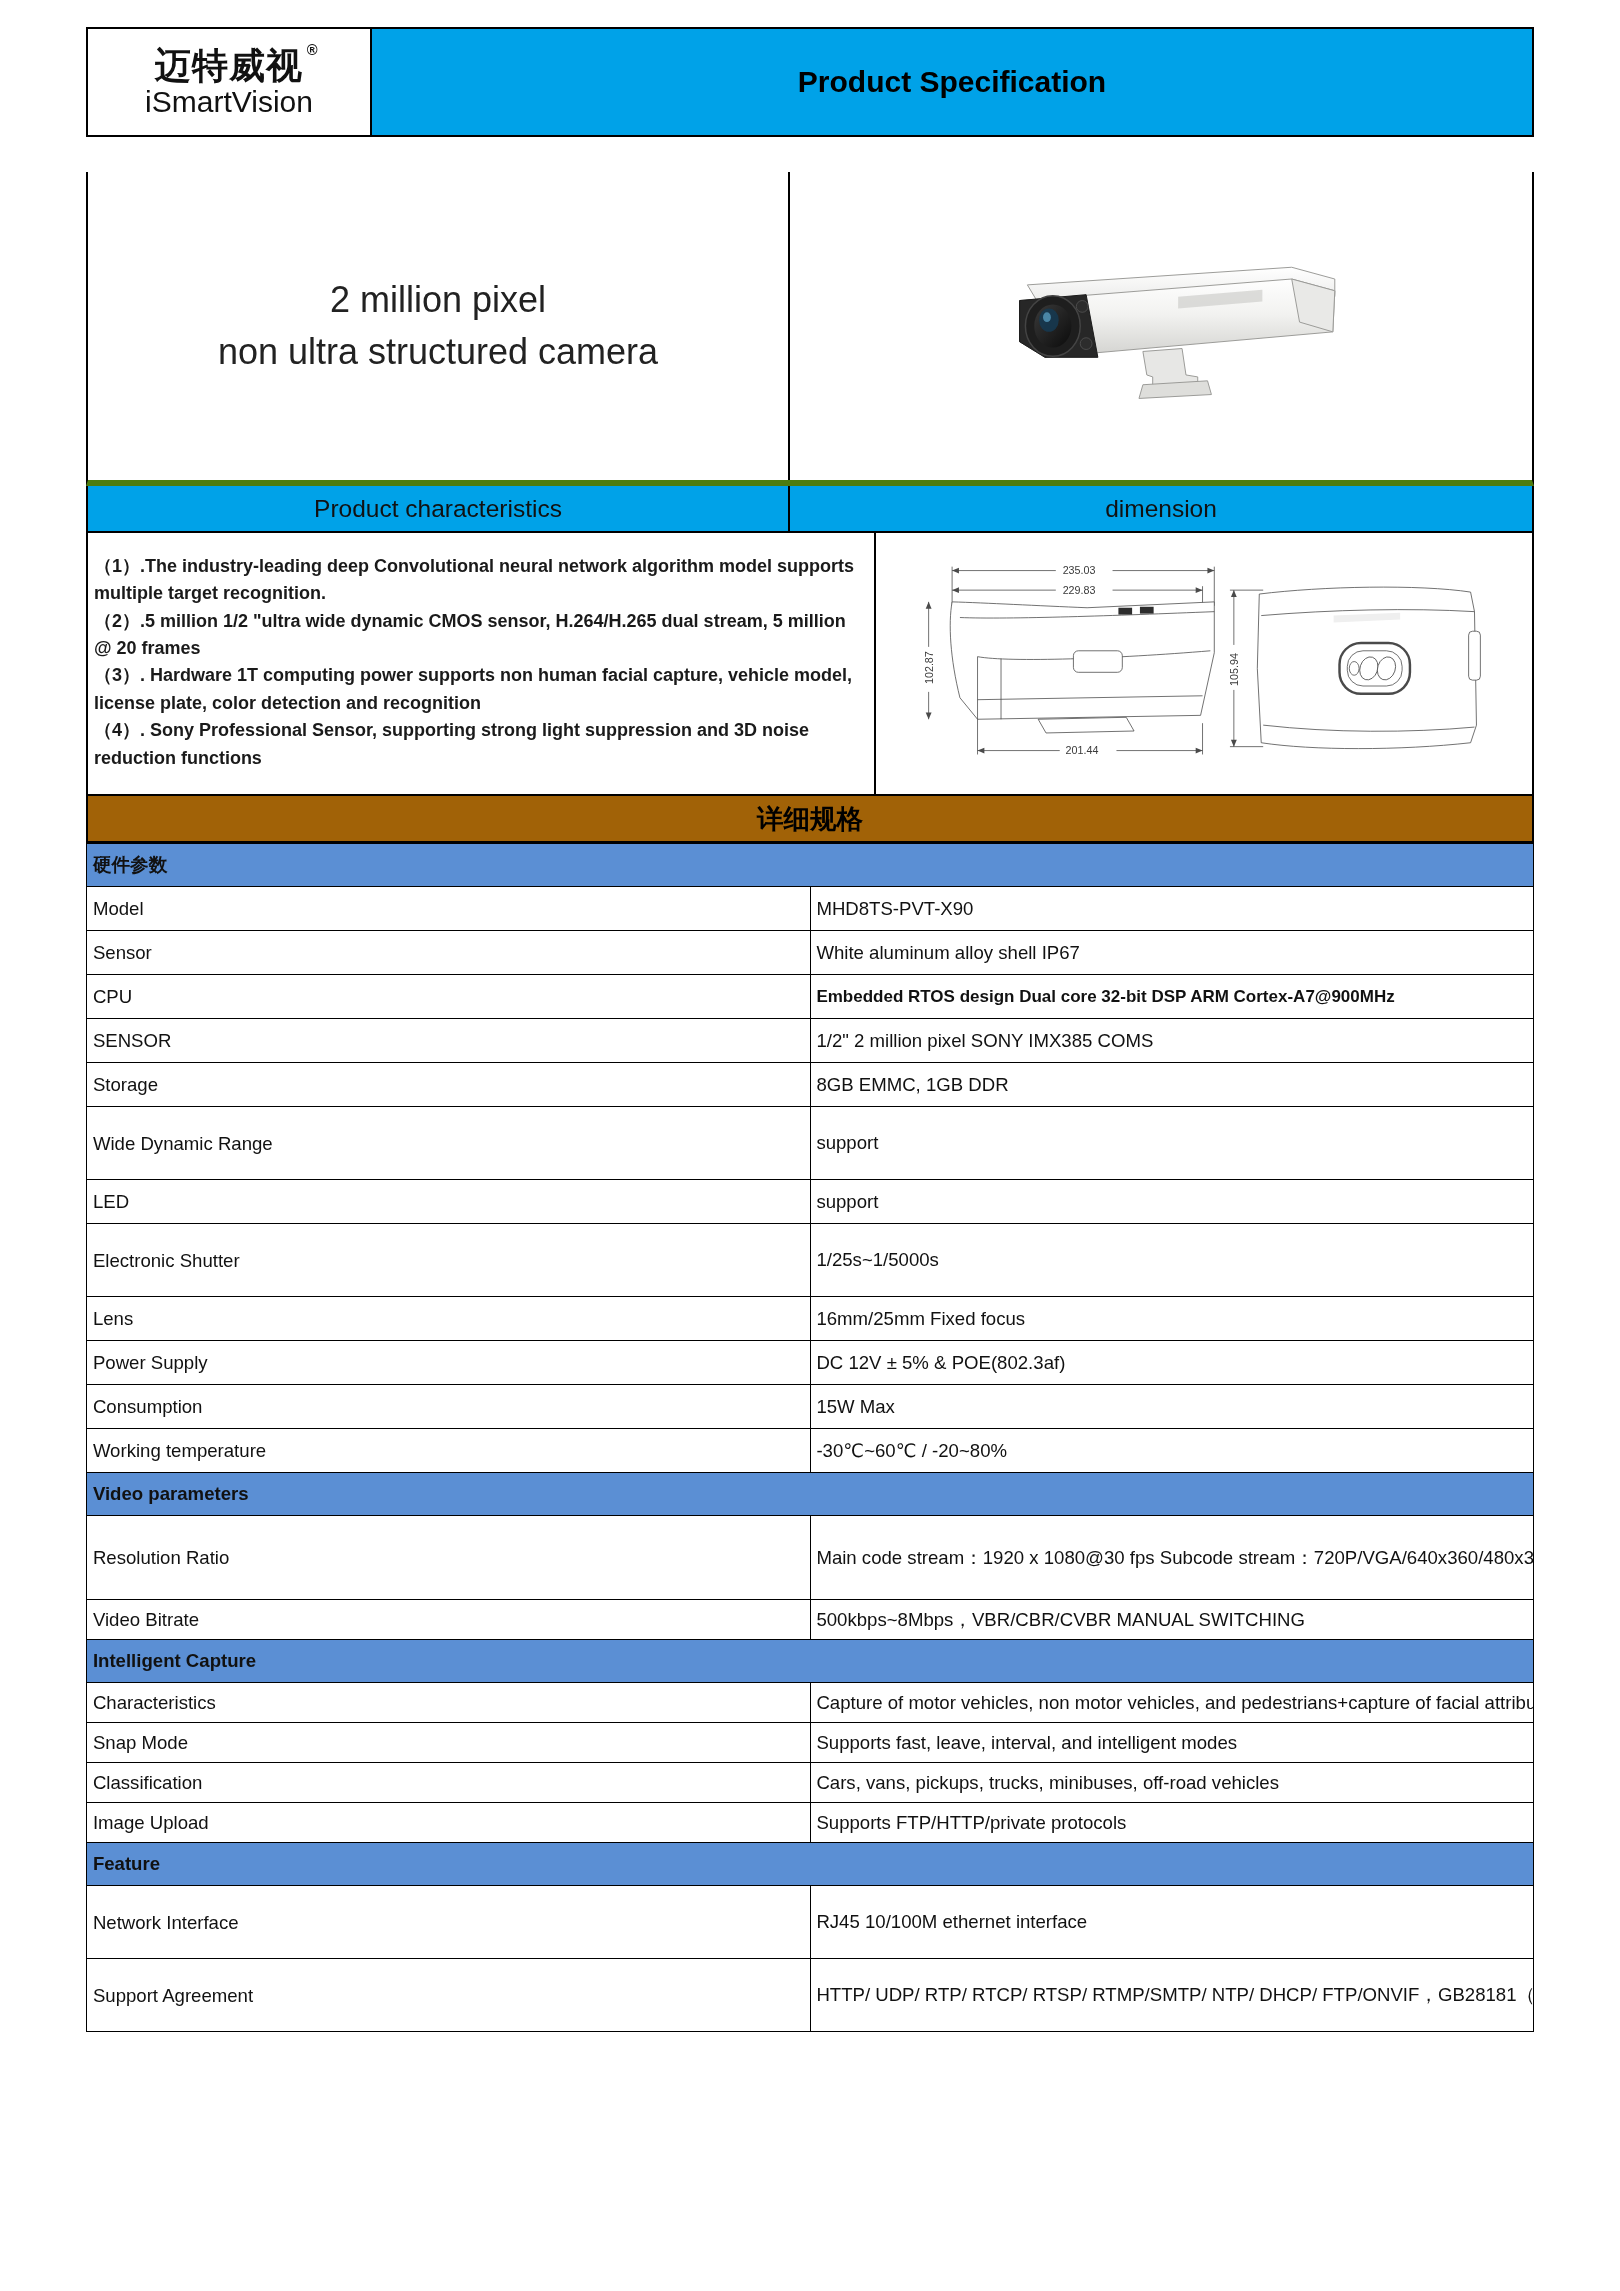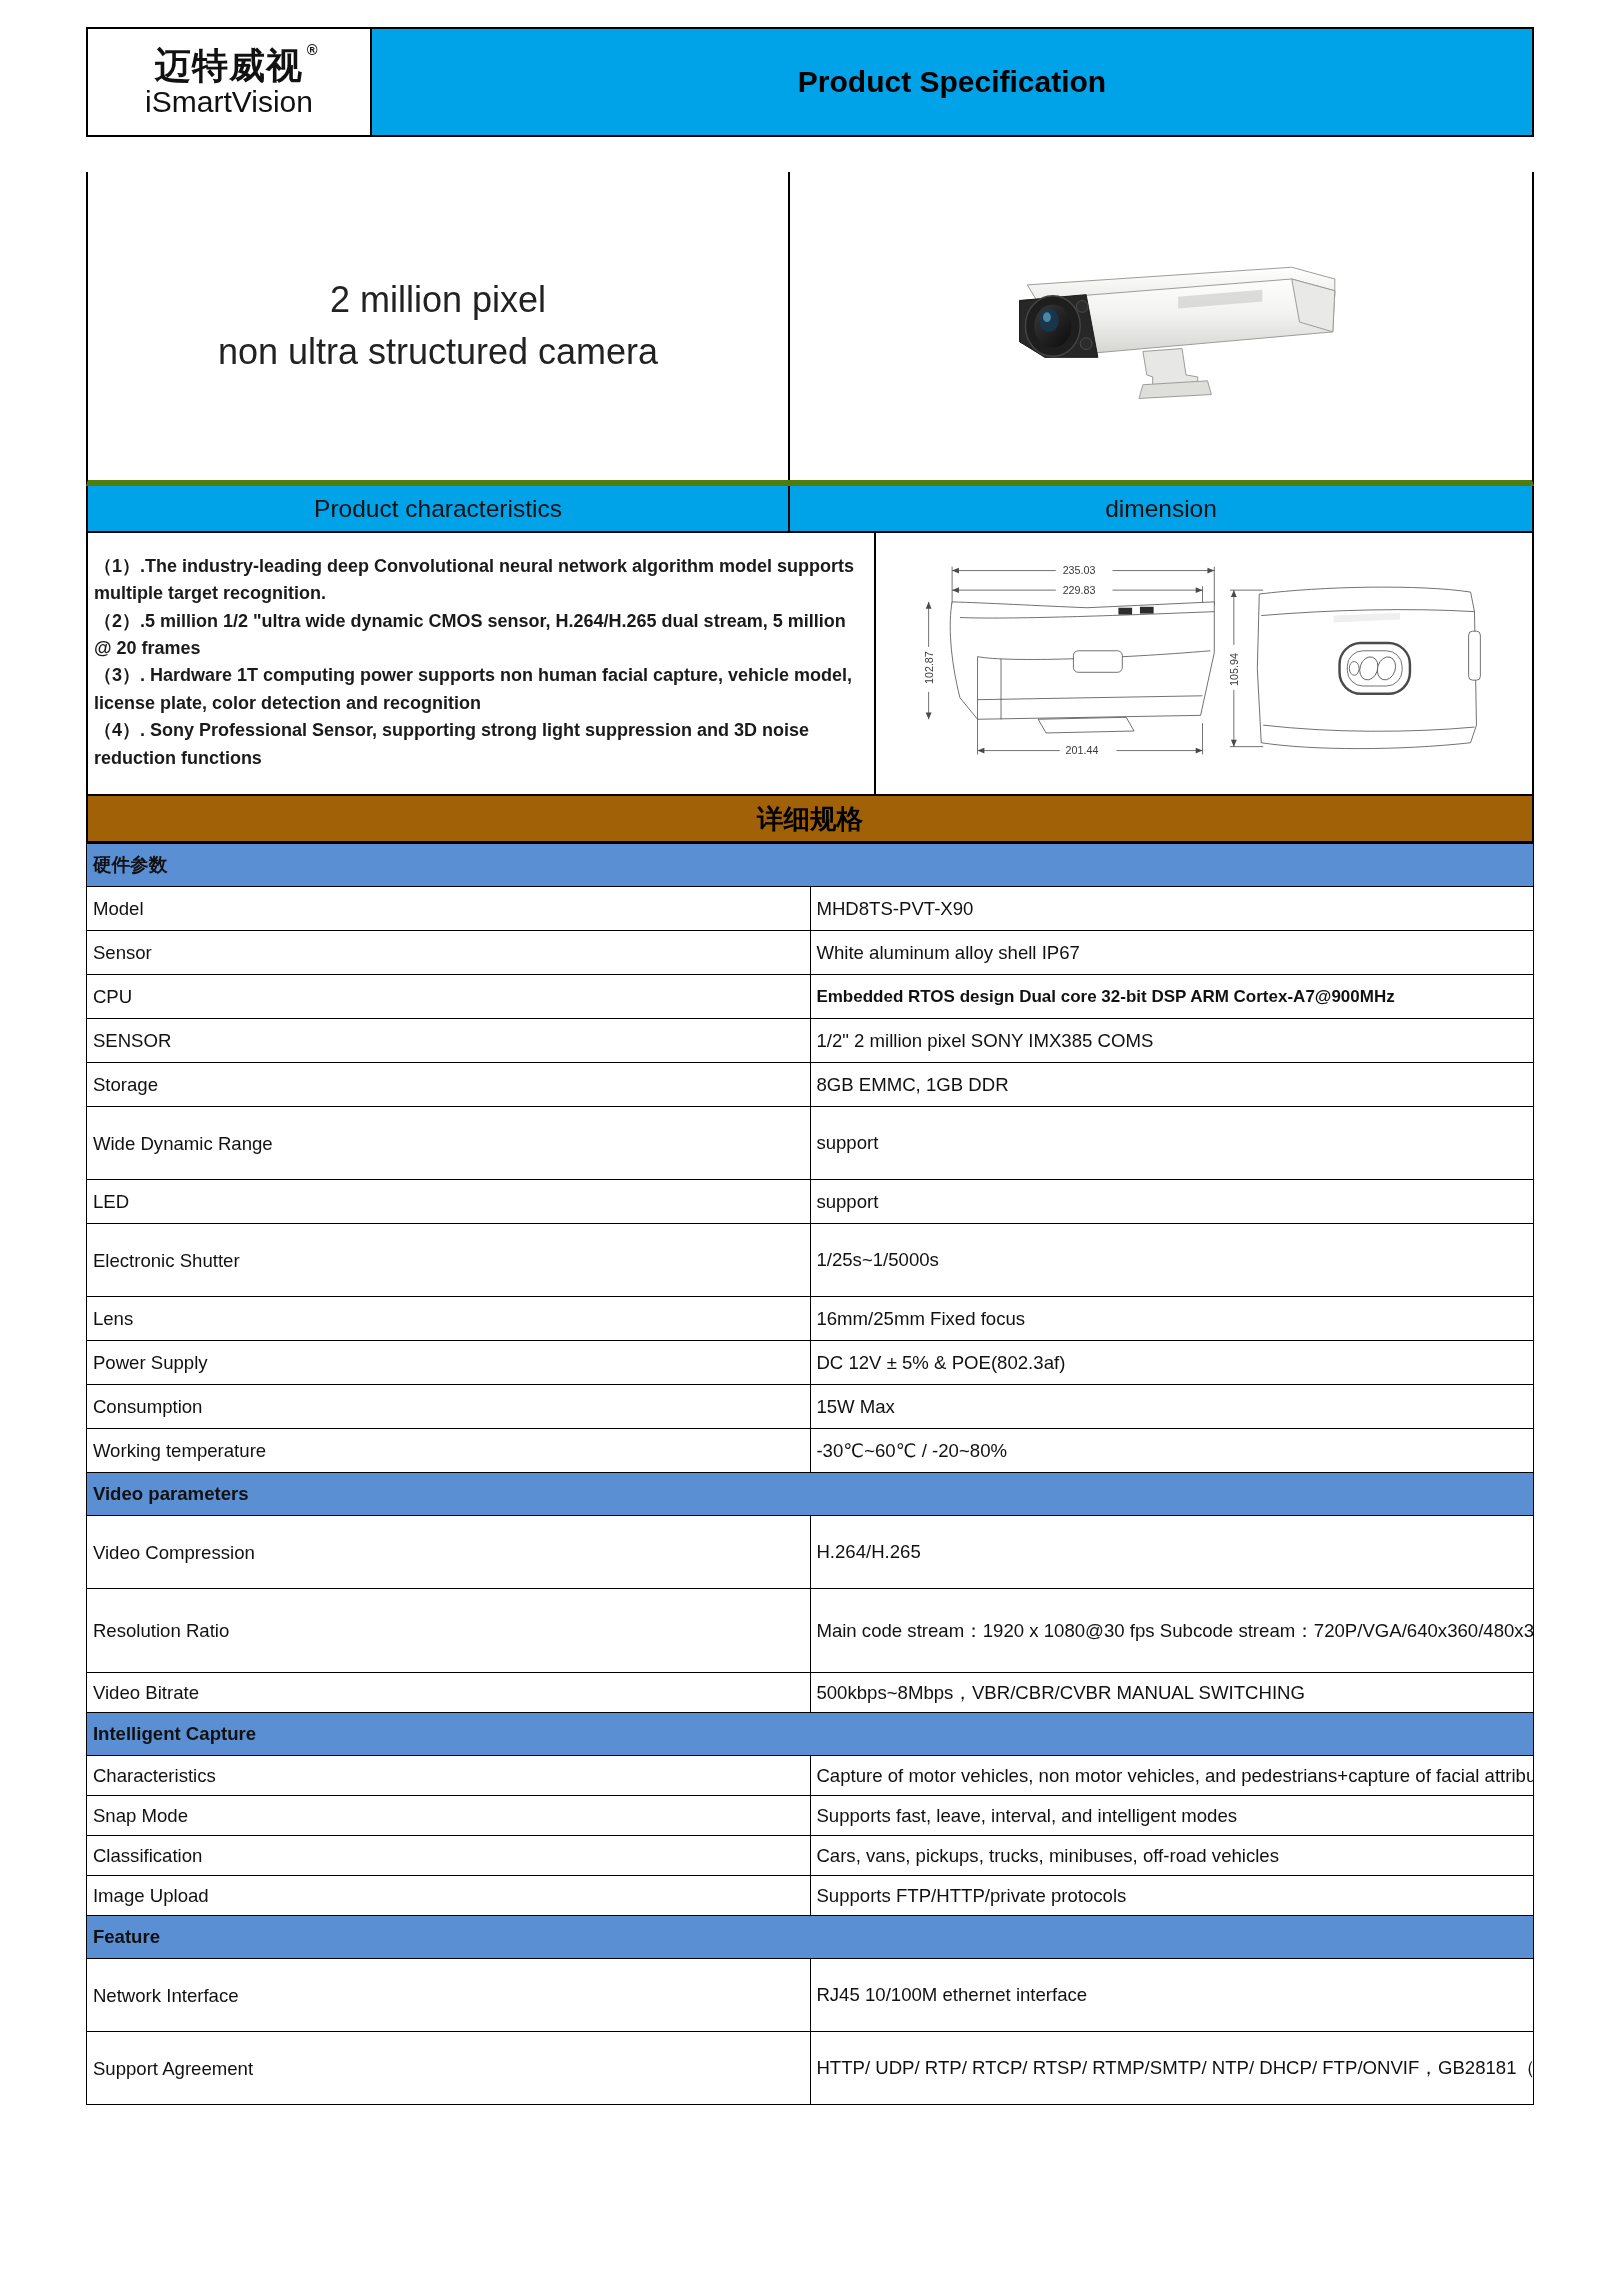--- a/index.html
+++ b/index.html
@@ -372,24 +372,20 @@
           <td class="key">Consumption</td>
           <td class="val">15W Max</td>
         </tr>
         <tr class="h1">
           <td class="key">Working temperature</td>
           <td class="val">-30℃~60℃  /  -20~80%</td>
         </tr>
         <tr>
           <td class="sect" colspan="2">Video parameters</td>
         </tr>
-        <tr class="h2">
-          <td class="key">Video Compression</td>
-          <td class="val">H.264/H.265</td>
-        </tr>
         <tr class="h3">
           <td class="key">Resolution Ratio</td>
           <td class="val">Main code stream：1920 x 1080@30 fps    Subcode stream：720P/VGA/640x360/480x360/CIF/QVGA@30fps</td>
         </tr>
         <tr class="hs">
           <td class="key">Video Bitrate</td>
           <td class="val">500kbps~8Mbps，VBR/CBR/CVBR MANUAL SWITCHING</td>
         </tr>
         <tr>
           <td class="sect" colspan="2">Intelligent Capture</td>

